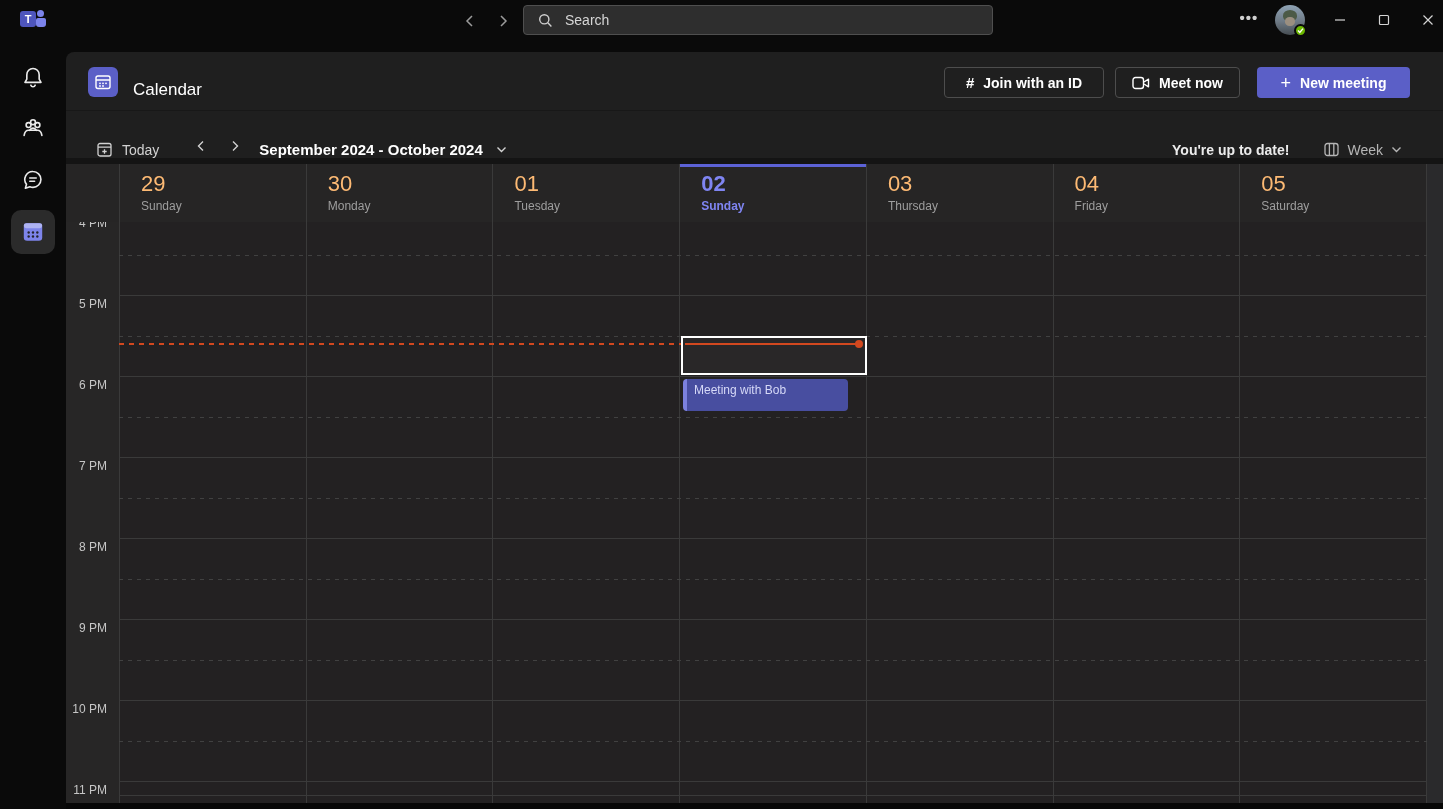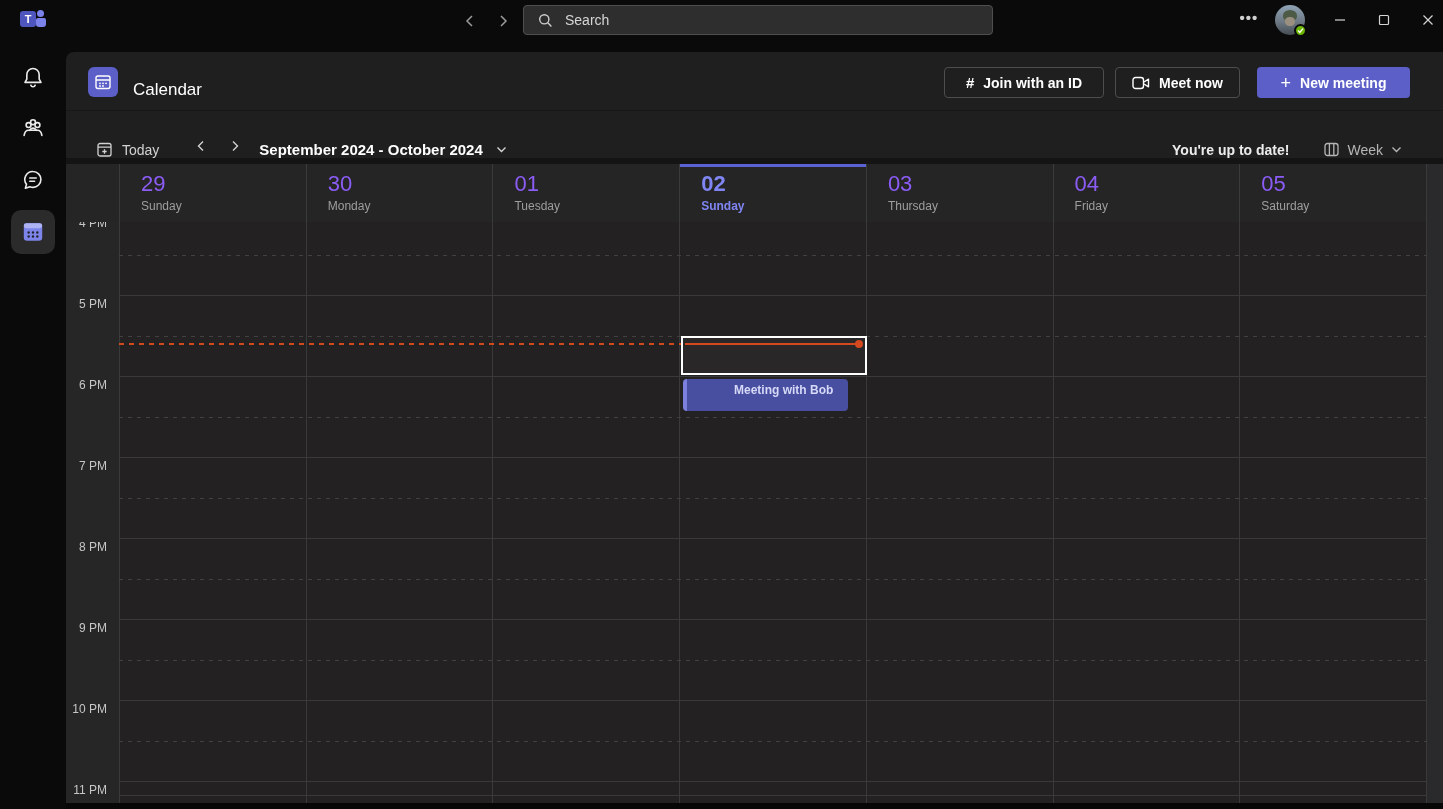--- a/index.html
+++ b/index.html
@@ -56,21 +56,21 @@
   .tb-right { position:absolute; right:40px; top:0; height:46px; display:flex; align-items:flex-end; gap:14px; }
   .status-msg { color:#ececec; font-size:14px; font-weight:700; margin-right:20px; }
   .week-label { color:#b5b5b5; font-size:14px; }
   .dark-strip { position:absolute; left:0; top:106px; width:1377px; height:6px; background:#141414; }
   
   .day-header { position:absolute; left:0; top:112px; width:1377px; height:58px; background:#262525; display:flex; }
   .dh-gutter { width:53px; flex:none; }
   .dh-cols { flex:none; width:1308px; display:flex; border-right:1px solid #3a3a3a; }
   .dh-col { flex:1; border-left:1px solid #3a3a3a; padding:7px 0 0 21px; position:relative; }
   .dh-strip { flex:none; width:16px; background:#2a2a2c; }
-  .day-number { font-size:22px; color:#8b5cf6; line-height:26px; }
+  .day-number { font-size:22px; color:#fdba74; line-height:26px; }
   .day-name { font-size:12px; color:#9e9e9e; margin-top:2px; }
   .dh-col.selected::before { content:''; position:absolute; left:0; top:0; right:0; height:3px;
                              background:var(--selected-day-border,#5c62d6); }
   .dh-col.selected .day-number { color:var(--selected-day,#7f85f2); font-weight:700; }
   .dh-col.selected .day-name { color:var(--selected-day,#7f85f2); font-weight:700; }
   
   .grid { position:absolute; left:0; top:170px; width:1361px; height:581px; overflow:hidden; }
   .gutter { position:absolute; left:0; top:0; width:53px; height:581px; background:#272626; }
   .time-label { position:absolute; right:12px; font-size:12px; color:#c6c6c6; line-height:15px; white-space:nowrap; }
   .cols { position:absolute; left:53px; top:0; width:1308px; height:581px; background:#232122; display:flex;
@@ -92,21 +92,21 @@
            background-position:0 33px,0 114px,0 195px,0 276px,0 357px,0 438px,0 519px; }
   .now-dashed { position:absolute; left:53px; top:121px; width:562px; height:2px;
                 background:repeating-linear-gradient(to right,var(--current-time,#d2481f) 0 5px,transparent 5px 10px); }
   .selection-box { position:absolute; left:615px; top:114px; width:186px; height:39px;
                    border:2px solid #ffffff; background:rgba(255,255,255,0.03); }
   .now-solid { position:absolute; left:619px; top:121px; width:176px; height:2px; background:var(--current-time,#d2481f); }
   .now-dot { position:absolute; left:789px; top:118px; width:8px; height:8px; border-radius:50%; background:var(--current-time,#d2481f); }
   .event { position:absolute; left:617px; top:157px; width:165px; height:32px;
            background:var(--event-fill,#484ea0); border-left:4px solid var(--event-stripe,#7c81dd);
            border-radius:4px; padding:4px 6px 0 7px; }
-  .event-title { font-size:12px; font-weight:700; color:var(--event-text,#d6d9f7); white-space:nowrap; overflow:hidden;margin-left:40px; }
+  .event-title { font-size:12px; font-weight:400; color:var(--event-text,#d6d9f7); white-space:nowrap; overflow:hidden; }
   .scroll-strip { position:absolute; left:1361px; top:170px; width:16px; height:581px; background:#2a2a2c; }
   .bottom-black { position:absolute; left:0; top:751px; width:1377px; height:6px; background:#070707; }
 </style>
 </head>
 <body>
 
 <div id="app">
 
   <div class="topbar">
     <div class="teams-logo">

